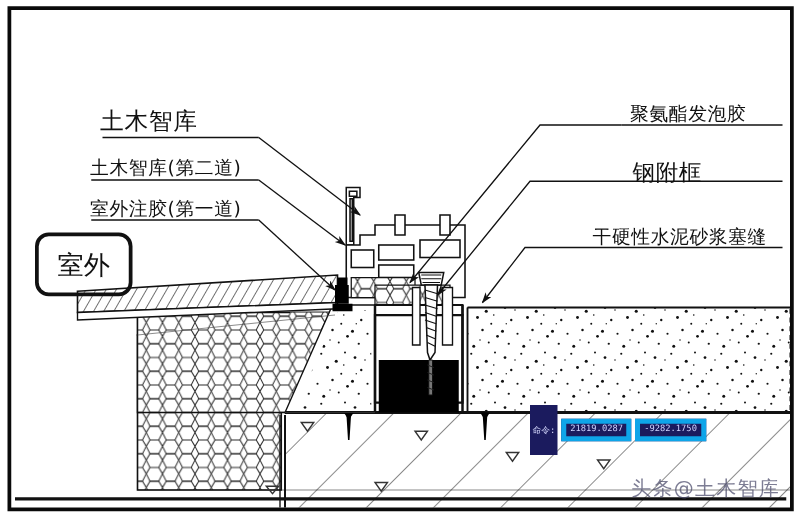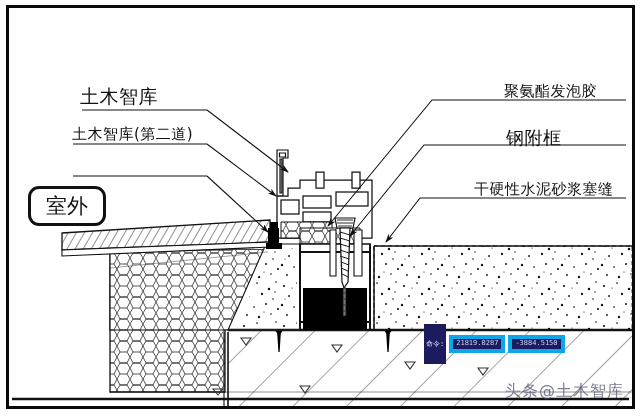--- a/index.html
+++ b/index.html
@@ -27,21 +27,21 @@
     letter-spacing:0.5px;
   }
   #lbl-alu{left:80px;top:84px;font-size:19px;}
   #lbl-seal2{left:72px;top:125px;font-size:15px;}
   #lbl-seal1{left:72px;top:158px;font-size:15px;}
   #lbl-pu{left:504px;top:82px;font-size:15px;}
   #lbl-steel{left:506px;top:126px;font-size:18px;}
   #lbl-mortar{left:474px;top:180px;font-size:15px;}
   #room-box{
     position:absolute;left:28px;top:186px;
-    width:78px;height:40px;
+    width:78px;height:51px;
     border:3px solid #111;
     border-radius:11px;
     box-sizing:border-box;
     display:flex;align-items:center;justify-content:center;
     font-size:21px;color:#111;
   }
   #watermark{
     position:absolute;left:505px;top:381px;
     font-size:16px;color:#4a4a6a;
     opacity:.72;white-space:nowrap;
@@ -245,33 +245,34 @@
     <g stroke="#444" stroke-width="0.7" opacity="0.7">
       <line x1="110" y1="268" x2="268" y2="252"></line>
       <line x1="228" y1="330" x2="300" y2="330"></line>
     </g>
   </svg>
 
   <div class="lbl" id="lbl-alu">土木智库</div>
 
   <div class="lbl" id="lbl-seal2">土木智库(第二道)</div>
 
+  <div class="lbl" id="lbl-seal1">室外注胶(第一道)</div>
 
   <div class="lbl" id="lbl-pu">聚氨酯发泡胶</div>
 
   <div class="lbl" id="lbl-steel">钢附框</div>
 
   <div class="lbl" id="lbl-mortar">干硬性水泥砂浆塞缝</div>
 
   <div id="room-box">
     <span>室外</span>
   </div>
 
   <div id="cmdline">
     <span class="lead">命令:</span>
     <span class="seg">21819.0287</span>
-    <span class="seg">-3884.5150</span>
+    <span class="seg">-9282.1750</span>
   </div>
 
   <div id="watermark">头条@土木智库</div>
 
   <div id="frame-border"></div>
 </div>
 
 </body></html>

